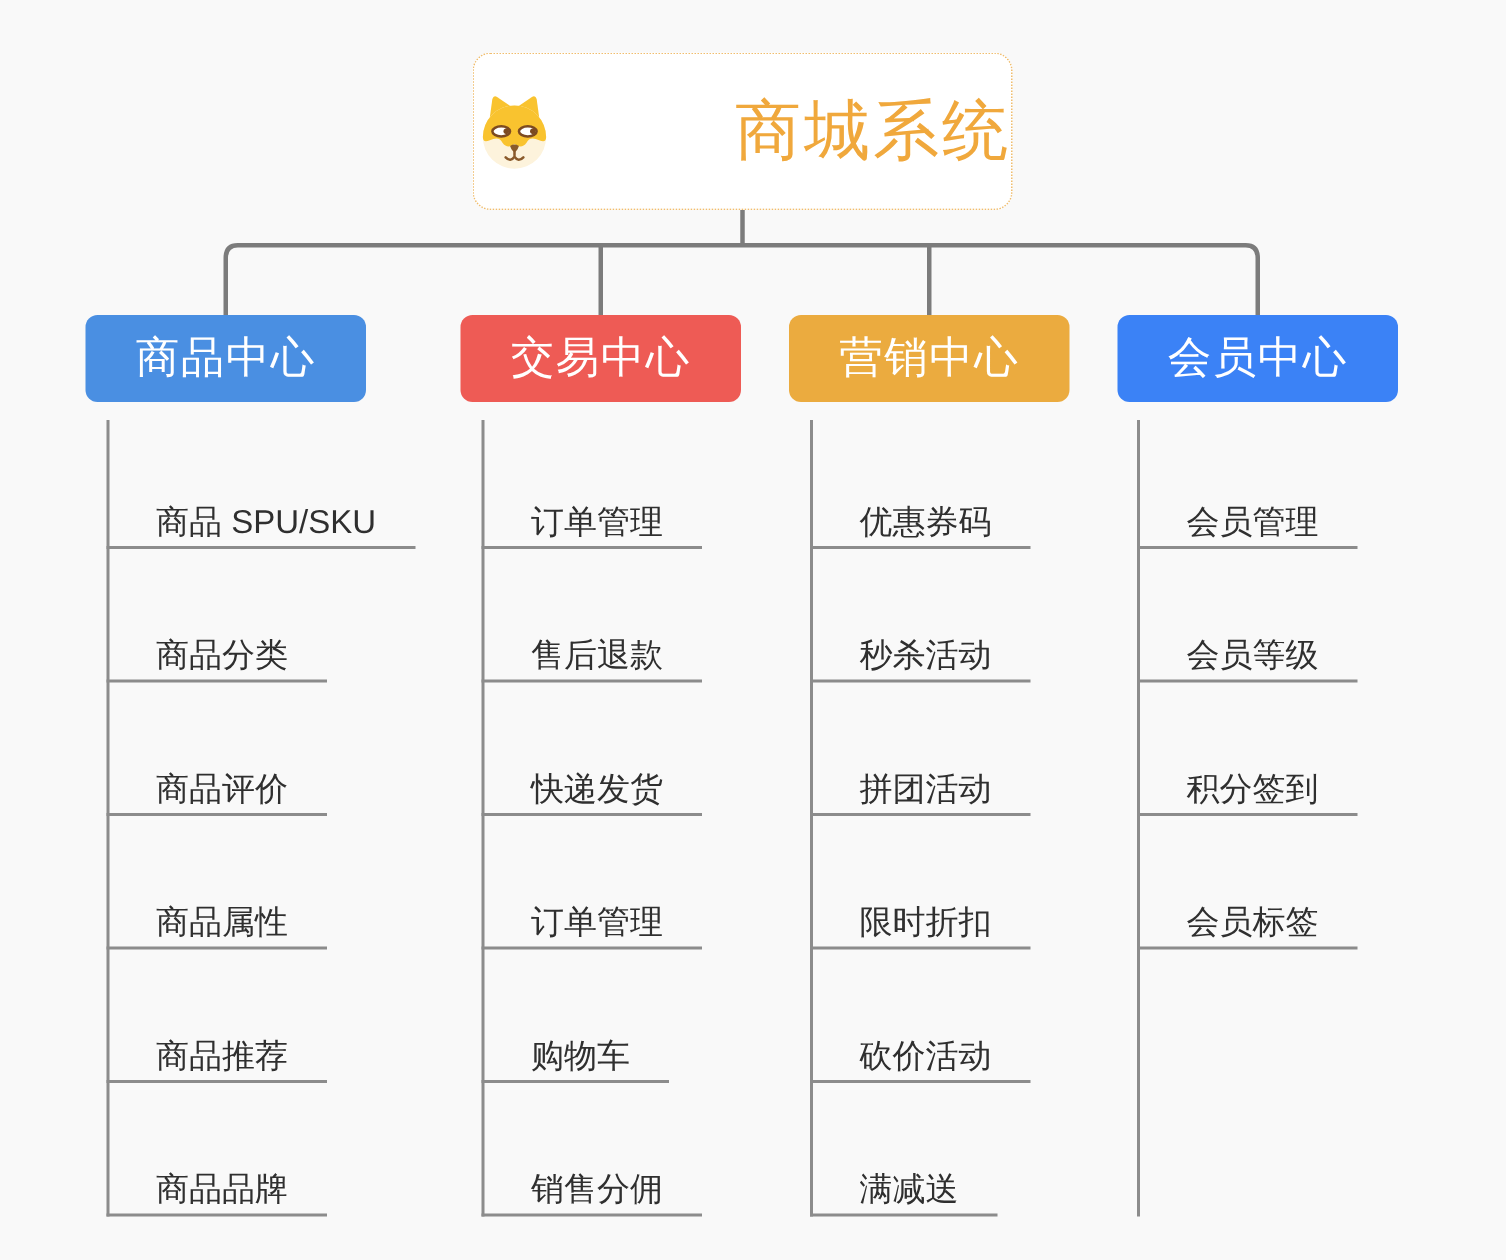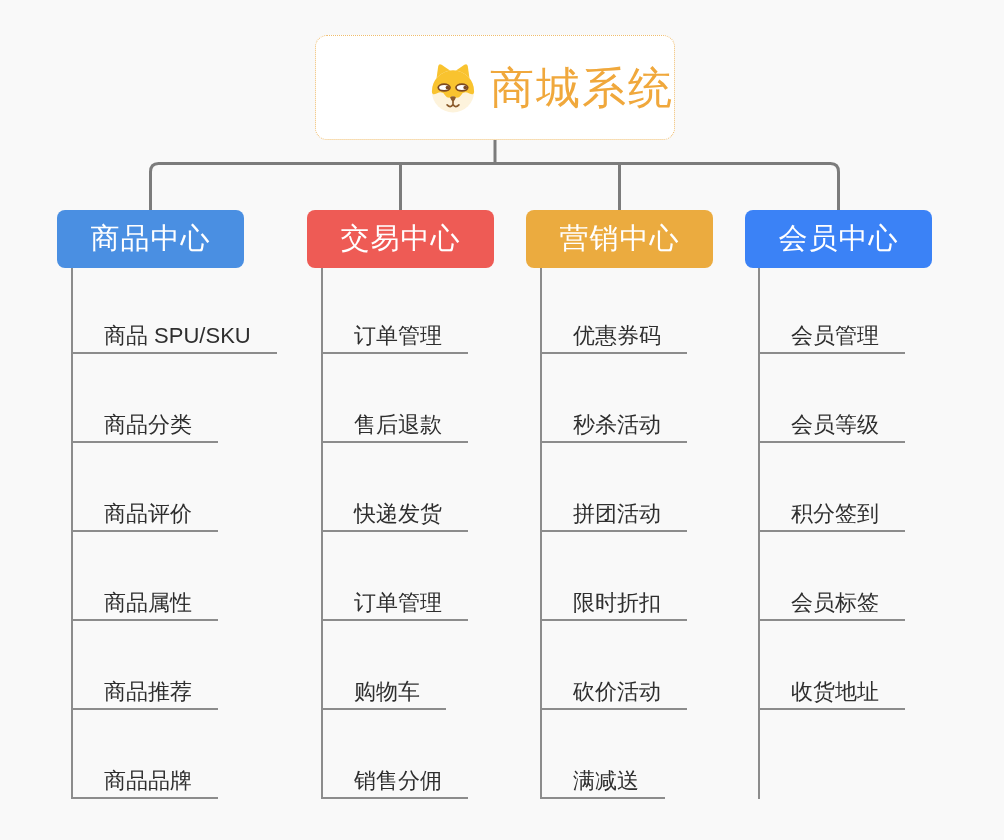--- a/index.html
+++ b/index.html
@@ -12,42 +12,42 @@
   .canvas{position:relative;width:1004px;height:840px;}
 
   
   .connectors{position:absolute;left:0;top:0;width:1004px;height:840px;}
 
   
   .root{
     position:absolute;left:315px;top:35px;width:360px;height:105px;
     background:#ffffff;border:1.5px dotted #f0bd6d;border-radius:12px;
     box-sizing:border-box;
-    display:flex;align-items:center;justify-content:flex-end;gap:10px;
+    display:flex;align-items:center;justify-content:space-between;gap:10px;
   }
   .root-title{
     font-size:44px;color:#f0a83c;letter-spacing:2px;line-height:1;
     white-space:nowrap;
   }
   .dog{width:54px;height:52px;display:block;}
 
   
   .branch{
     position:absolute;top:210px;width:187px;height:58px;
     border-radius:8px;color:#ffffff;font-size:29px;letter-spacing:1px;
     display:flex;align-items:center;justify-content:center;
     box-sizing:border-box;white-space:nowrap;
   }
   .b1{left:57px;background:#4a8fe2;text-align:center;}
   .b2{left:307px;background:#ee5b55;}
   .b3{left:526px;background:#ebab3f;}
   .b4{left:745px;background:#3b82f6;}
 
   
-  .col{position:absolute;top:268px;}
+  .col{position:absolute;top:280px;}
   .c1{left:71px;}
   .c2{left:321px;}
   .c3{left:540px;}
   .c4{left:758px;}
   .col::before{
     content:"";position:absolute;left:0;top:0;width:2px;height:531px;
     background:#8c8c8c;
   }
   .row{height:89px;display:flex;align-items:flex-end;}
   .row.first{height:86px;}
@@ -164,18 +164,15 @@
       </div>
     <div class="row">
         <span class="child">会员等级</span>
       </div>
     <div class="row">
         <span class="child">积分签到</span>
       </div>
     <div class="row">
         <span class="child">会员标签</span>
       </div>
-    <div class="row">
-        <span class="child">收货地址</span>
-      </div>
   </div>
 
 </div>
 
 </body></html>

